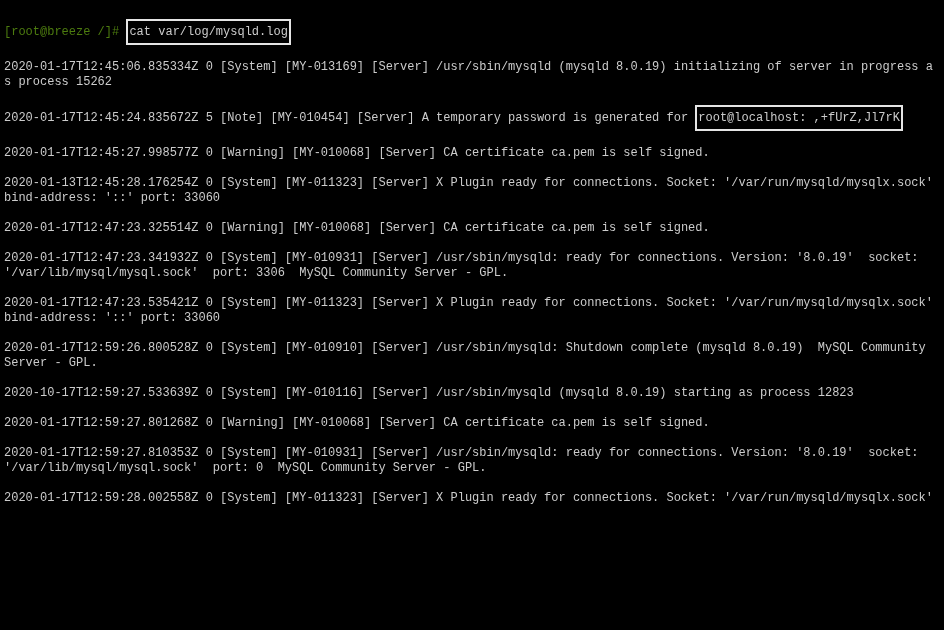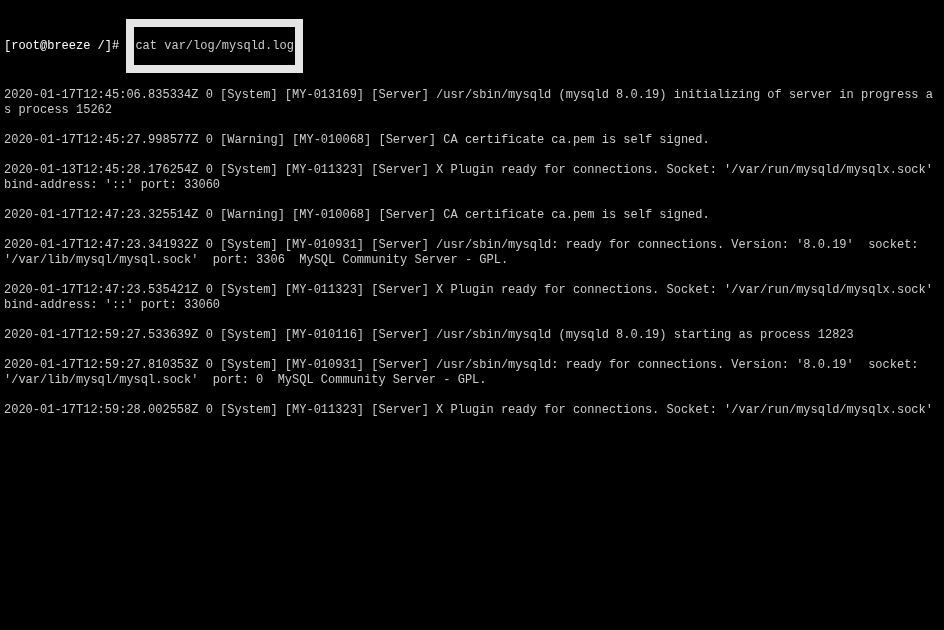--- a/index.html
+++ b/index.html
@@ -12,41 +12,44 @@
     line-height: 15px;
     width: 944px;
     height: 630px;
     overflow: hidden;
   }
   .terminal {
     padding: 4px 4px;
     white-space: pre-wrap;
     word-break: break-all;
   }
-  .prompt-host { color: #ffffff; }
+  .prompt-host { color: #4d7c0f; }
   .line { display: block; }
   .redbox {
-    border: 8px solid #e5e5e5;
-    padding: 12px 1px;
+    border: 2px solid #e5e5e5;
+    padding: 4px 1px;
     display: inline-block;
     line-height: 14px;
   }
 </style>
 </head>
 <body>
 
 <div class="terminal">
 <span class="line"><span class="prompt-host">[root@breeze /]# </span><span class="redbox">cat var/log/mysqld.log</span></span>
 <span class="line">2020-01-17T12:45:06.835334Z 0 [System] [MY-013169] [Server] /usr/sbin/mysqld (mysqld 8.0.19) initializing of server in progress as process 15262</span>
+<span class="line"><span>2020-01-17T12:45:24.835672Z 5 [Note] [MY-010454] [Server] A temporary password is generated for </span><span class="redbox">root@localhost: ,+fUrZ,Jl7rK</span></span>
 <span class="line">2020-01-17T12:45:27.998577Z 0 [Warning] [MY-010068] [Server] CA certificate ca.pem is self signed.</span>
 <span class="line">2020-01-13T12:45:28.176254Z 0 [System] [MY-011323] [Server] X Plugin ready for connections. Socket: '/var/run/mysqld/mysqlx.sock' bind-address: '::' port: 33060</span>
 <span class="line">2020-01-17T12:47:23.325514Z 0 [Warning] [MY-010068] [Server] CA certificate ca.pem is self signed.</span>
 <span class="line">2020-01-17T12:47:23.341932Z 0 [System] [MY-010931] [Server] /usr/sbin/mysqld: ready for connections. Version: '8.0.19'  socket: '/var/lib/mysql/mysql.sock'  port: 3306  MySQL Community Server - GPL.</span>
 <span class="line">2020-01-17T12:47:23.535421Z 0 [System] [MY-011323] [Server] X Plugin ready for connections. Socket: '/var/run/mysqld/mysqlx.sock' bind-address: '::' port: 33060</span>
-<span class="line">2020-01-17T12:59:27.533639Z 0 [System] [MY-010116] [Server] /usr/sbin/mysqld (mysqld 8.0.19) starting as process 12823</span>
+<span class="line">2020-01-17T12:59:26.800528Z 0 [System] [MY-010910] [Server] /usr/sbin/mysqld: Shutdown complete (mysqld 8.0.19)  MySQL Community Server - GPL.</span>
+<span class="line">2020-10-17T12:59:27.533639Z 0 [System] [MY-010116] [Server] /usr/sbin/mysqld (mysqld 8.0.19) starting as process 12823</span>
+<span class="line">2020-01-17T12:59:27.801268Z 0 [Warning] [MY-010068] [Server] CA certificate ca.pem is self signed.</span>
 <span class="line">2020-01-17T12:59:27.810353Z 0 [System] [MY-010931] [Server] /usr/sbin/mysqld: ready for connections. Version: '8.0.19'  socket: '/var/lib/mysql/mysql.sock'  port: 0  MySQL Community Server - GPL.</span>
 <span class="line">2020-01-17T12:59:28.002558Z 0 [System] [MY-011323] [Server] X Plugin ready for connections. Socket: '/var/run/mysqld/mysqlx.sock'</span>
 
 
 
 
 
 
 
 

